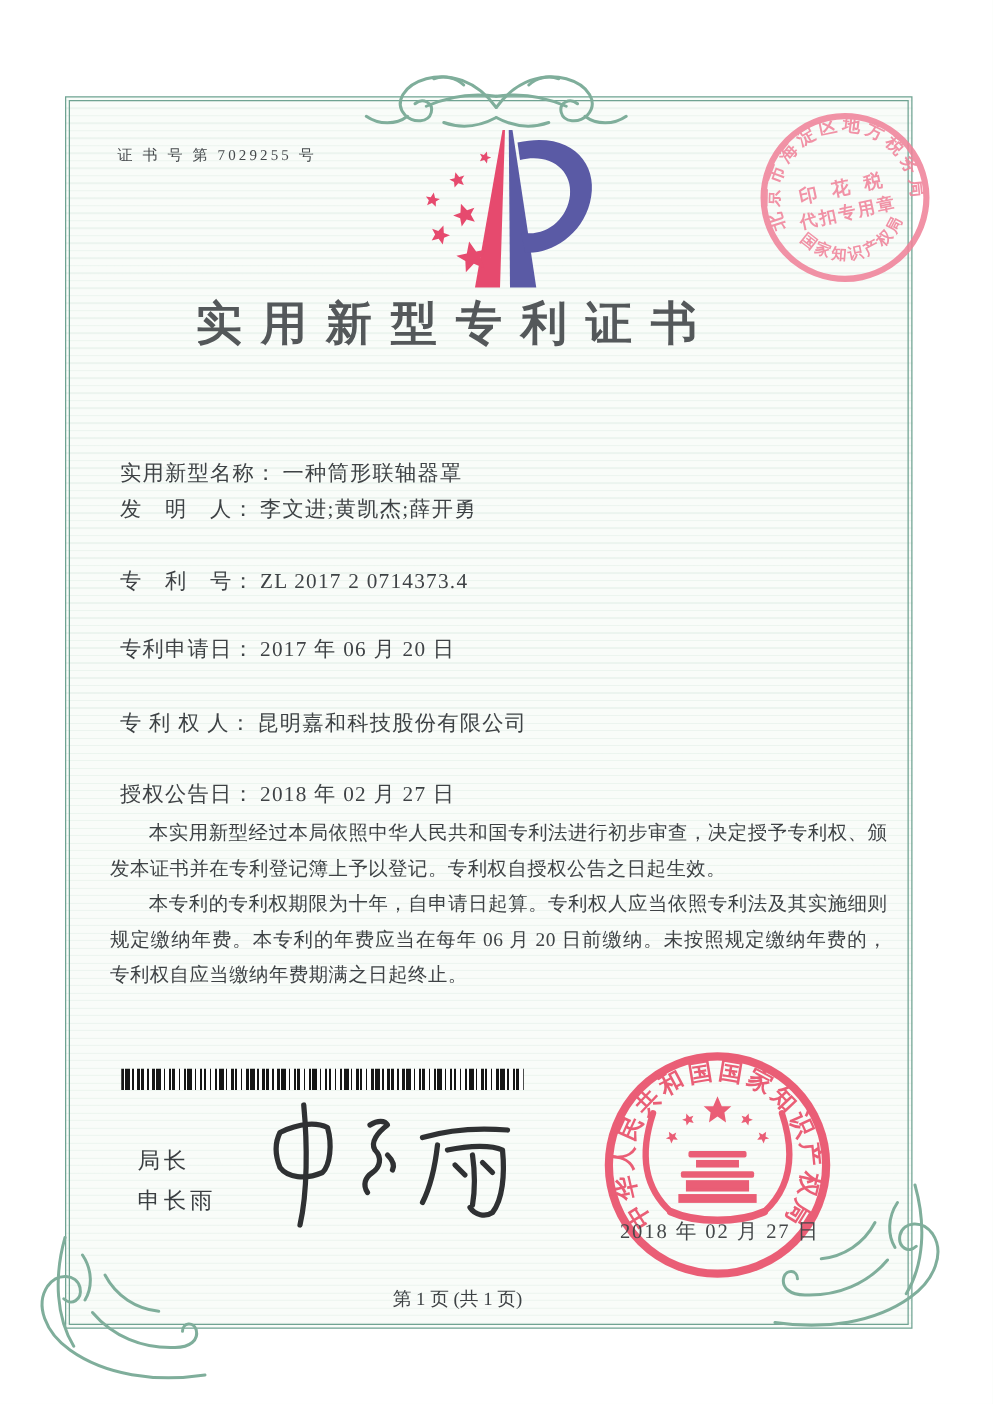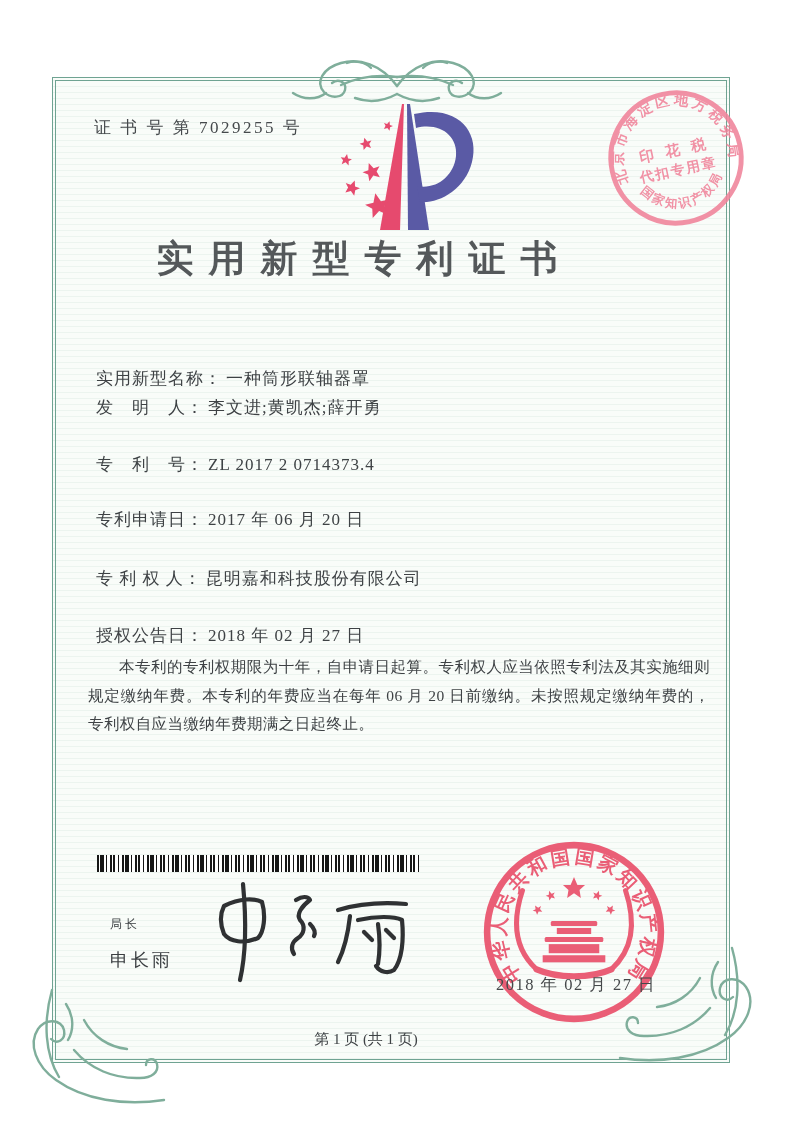--- a/index.html
+++ b/index.html
@@ -9,38 +9,38 @@
   }
   .abs{position:absolute;}
   
   .frame{
     left:52px;top:77px;width:678px;height:986px;
     border:4px double #6fa392;box-sizing:border-box;
     background:
       repeating-linear-gradient(0deg, rgba(146,193,170,0.13) 0 1px, rgba(0,0,0,0) 1px 6px),
       #f9fcf9;
   }
-  .cert-no{left:94px;top:116px;font-size:17px;letter-spacing:2.5px;color:#45494c;}
+  .cert-no{left:94px;top:116px;font-size:12px;letter-spacing:2.5px;color:#45494c;}
   .title{
     left:52px;top:234px;width:610px;text-align:center;
     font-size:37px;font-weight:600;letter-spacing:15px;text-indent:15px;color:#54585a;
   }
   .frow{position:absolute;left:96px;font-size:17px;letter-spacing:1px;white-space:nowrap;color:#3e4245;}
   .r1{top:339px;margin-top:28px;} .r2{top:396px;} .r3{top:453px;} .r4{top:508px;} .r5{top:567px;} .r6{top:624px;}
   .flabel{margin-right:4px;}
   .paras{left:88px;top:653px;width:622px;}
   .paras p{margin:0;text-indent:2em;font-size:15.5px;line-height:28.6px;text-align:justify;letter-spacing:0.4px;color:#3e4245;}
   .barcode{
     left:97px;top:855px;width:322px;height:17px;
     background:repeating-linear-gradient(90deg,
       #161616 0 2px,#fff 2px 3px,#161616 3px 7px,#fff 7px 9px,
       #161616 9px 10px,#fff 10px 13px,#161616 13px 15px,#fff 15px 16px,
       #161616 16px 18px,#fff 18px 21px,#161616 21px 22px,#fff 22px 25px);
   }
-  .signer-post{left:110px;top:916px;font-size:12px;letter-spacing:3px;color:#3a3e41;}
+  .signer-post{left:110px;top:916px;font-size:18px;letter-spacing:3px;color:#3a3e41;}
   .signer-name{left:110px;top:948px;font-size:18px;letter-spacing:3px;color:#3a3e41;}
   .seal-date{left:470px;top:974px;width:212px;text-align:center;font-size:16.5px;letter-spacing:1.5px;color:#45484a;}
   .footer{left:0;top:1030px;width:732px;text-align:center;font-size:15px;color:#3e4245;}
   .orn{stroke:#7fae9b;fill:none;stroke-width:2.4;stroke-linecap:round;}
   svg text{font-family:"Liberation Serif","DejaVu Serif",serif;}
 </style>
 </head>
 <body>
 
 <div class="abs frame"></div>
@@ -108,20 +108,21 @@
   <span class="flabel">专利申请日：</span><span>2017 年 06 月 20 日</span>
 </div>
 <div class="frow r5">
   <span class="flabel">专 利 权 人：</span><span>昆明嘉和科技股份有限公司</span>
 </div>
 <div class="frow r6">
   <span class="flabel">授权公告日：</span><span>2018 年 02 月 27 日</span>
 </div>
 
 <div class="abs paras">
+  <p>本实用新型经过本局依照中华人民共和国专利法进行初步审查，决定授予专利权、颁发本证书并在专利登记簿上予以登记。专利权自授权公告之日起生效。</p>
   <p>本专利的专利权期限为十年，自申请日起算。专利权人应当依照专利法及其实施细则规定缴纳年费。本专利的年费应当在每年 06 月 20 日前缴纳。未按照规定缴纳年费的，专利权自应当缴纳年费期满之日起终止。</p>
 </div>
 
 <div class="abs barcode"></div>
 
 <div class="abs signer-post">局长</div>
 <div class="abs signer-name">申长雨</div>
 
 <svg class="abs" style="left:210px;top:876px;" width="210" height="112" viewBox="0 0 210 112">
   <g stroke="#2f3133" stroke-width="4.2" fill="none" stroke-linecap="round" stroke-linejoin="round">

